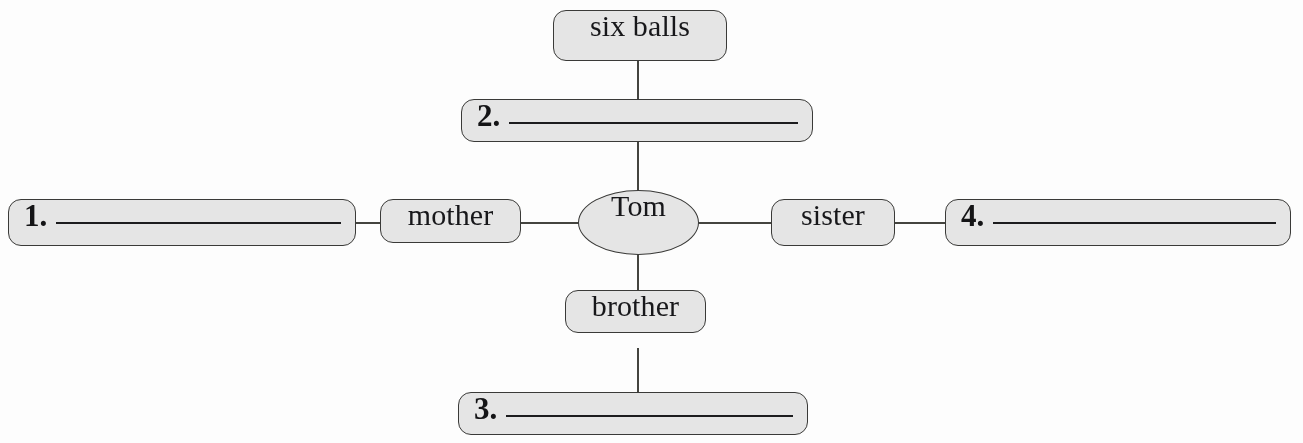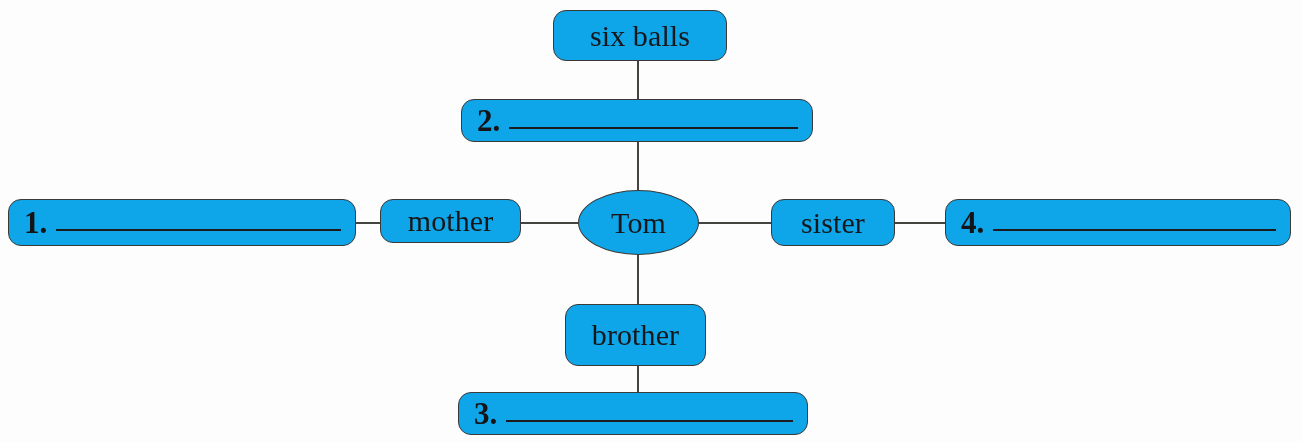--- a/index.html
+++ b/index.html
@@ -19,24 +19,23 @@
   #diagram-canvas {
     position: absolute;
     left: 0;
     top: 0;
     width: 1303px;
     height: 443px;
   }
   .node {
     position: absolute;
     box-sizing: border-box;
-    background: #0ea5e9;
+    background: #e5e5e5;
     border: 1.6px solid #3a3a38;
     display: flex;
-    align-items: center;
     justify-content: center;
   }
   .node-rounded {
     border-radius: 13px;
   }
   .node-oval {
     border-radius: 50%;
   }
   .node-label {
     font-family: "Liberation Serif", "DejaVu Serif", serif;
@@ -134,21 +133,21 @@
     <span class="node-label">Tom</span>
   </div>
 
   <div class="node node-rounded node-blank" style="left:945px; top:199px; width:346px; height:47px;">
     <span class="blank-row">
       <span class="blank-num">4.</span>
       <span class="blank-rule"></span>
     </span>
   </div>
 
-  <div class="node node-rounded" style="left:565px; top:304px; width:141px; height:62px;">
+  <div class="node node-rounded" style="left:565px; top:290px; width:141px; height:43px;">
     <span class="node-label">brother</span>
   </div>
 
   <div class="node node-rounded node-blank" style="left:458px; top:392px; width:350px; height:43px;">
     <span class="blank-row">
       <span class="blank-num">3.</span>
       <span class="blank-rule"></span>
     </span>
   </div>
 

